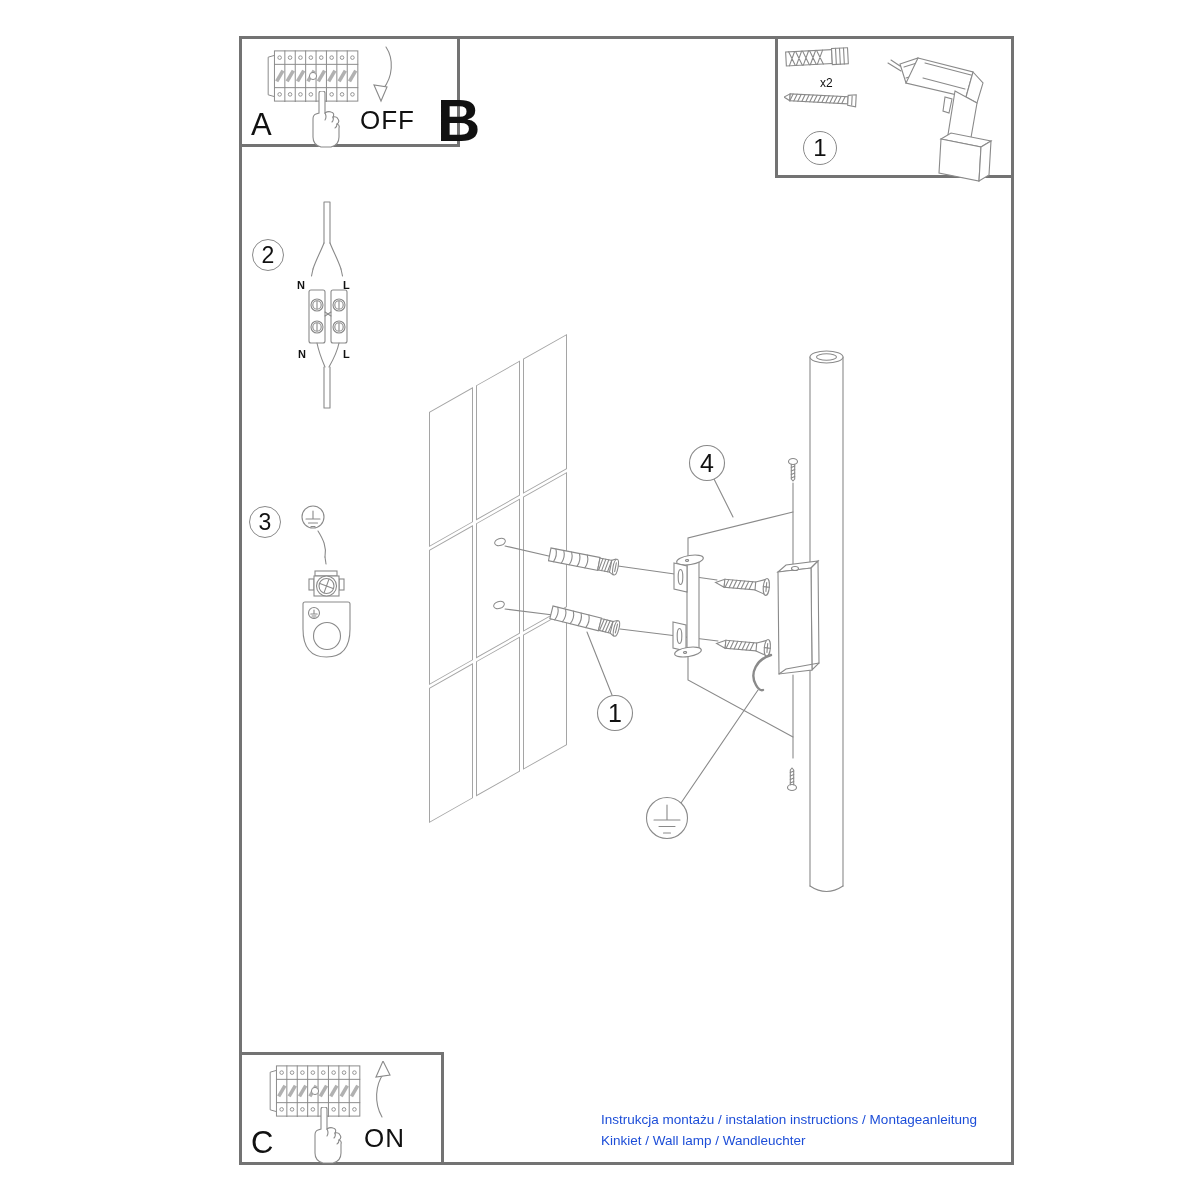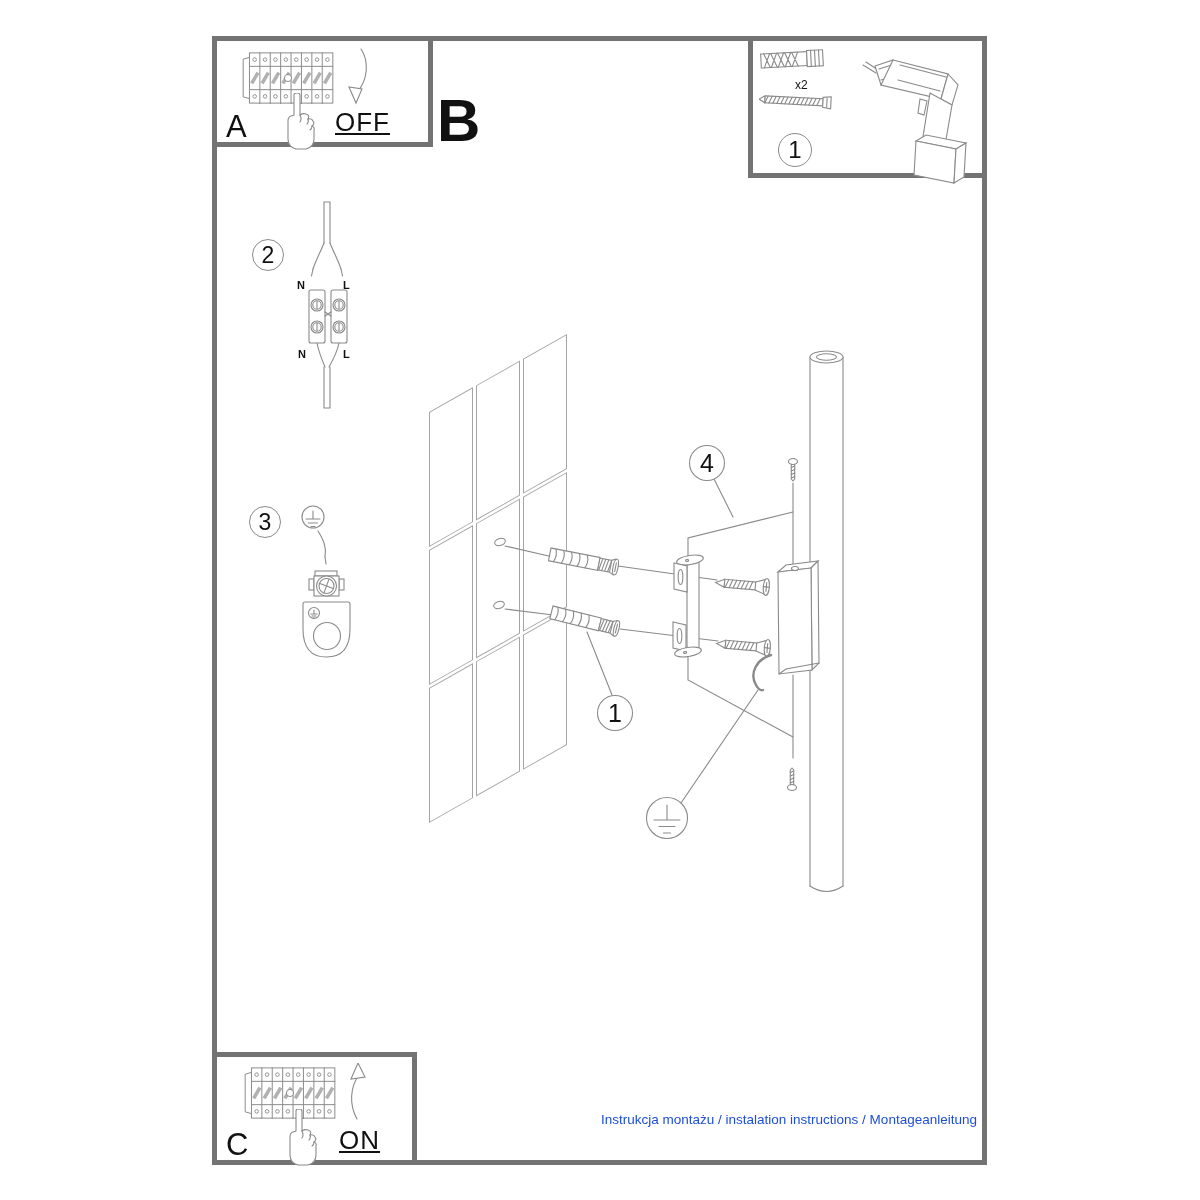--- a/index.html
+++ b/index.html
@@ -1,25 +1,25 @@
 <!DOCTYPE html>
 <html><head>
 <meta charset="utf-8">
 <style>
   html,body{margin:0;padding:0;background:#fff;}
   #canvas{position:relative;width:1200px;height:1200px;background:#fff;overflow:hidden;
           font-family:"Liberation Sans",sans-serif;color:#111;}
-  .frame{position:absolute;border:5px solid #737373;background:#fff;box-sizing:border-box;}
+  .frame{position:absolute;border:3px solid #737373;background:#fff;box-sizing:border-box;margin-left:27px;}
   svg{display:block;}
   svg .ln{stroke:#8a8a8a;stroke-width:1.1;fill:none;stroke-linecap:round;}
   svg .fw{stroke:#8a8a8a;stroke-width:1.1;fill:#fff;}
   svg text{font-family:"Liberation Sans",sans-serif;fill:#111;}
   .big-letter{position:absolute;font-weight:bold;color:#111;}
   .corner-letter{position:absolute;font-size:31px;color:#111;}
-  .state-label{position:absolute;font-size:26px;color:#111;letter-spacing:1px;text-decoration:underline;}
+  .state-label{position:absolute;font-size:26px;color:#111;letter-spacing:1px;}
   .badge{position:absolute;border:1.2px solid #8a8a8a;border-radius:50%;background:#fff;
          display:flex;align-items:center;justify-content:center;color:#111;box-sizing:border-box;}
   .wall{position:absolute;left:429px;top:412px;width:138px;height:411px;
         transform:skewY(-29.5deg);transform-origin:0 0;
         display:grid;grid-template-columns:repeat(3,1fr);grid-template-rows:repeat(3,1fr);gap:3px;}
   .tile{border:1px solid #a5a5a5;box-sizing:border-box;background:#fff;}
   .hole{position:absolute;width:12px;height:8px;border:1.1px solid #8a8a8a;border-radius:50%;
         background:#fff;transform:rotate(-18deg);box-sizing:border-box;}
   .footer{position:absolute;left:601px;top:1110px;font-size:13.5px;line-height:20.5px;color:#1d4ed8;}
   .abs{position:absolute;}
@@ -338,15 +338,16 @@
     <svg class="abs" style="left:126px;top:6px;" width="30" height="58" viewBox="0 0 30 58">
       <path class="ln" d="M14,56 C6,42 7,24 16,12"></path>
       <polygon class="fw" points="8,16 15,0 22,14"></polygon>
     </svg>
     <span class="corner-letter" style="left:9px;top:70px;">C</span>
     <span class="state-label" style="left:122px;top:68px;text-align:center;">ON</span>
   </div>
 
   <div class="footer">
     <div>Instrukcja montażu / instalation instructions / Montageanleitung</div>
+    <div>Kinkiet / Wall lamp / Wandleuchter</div>
   </div>
 
 </div>
 
 </body></html>

